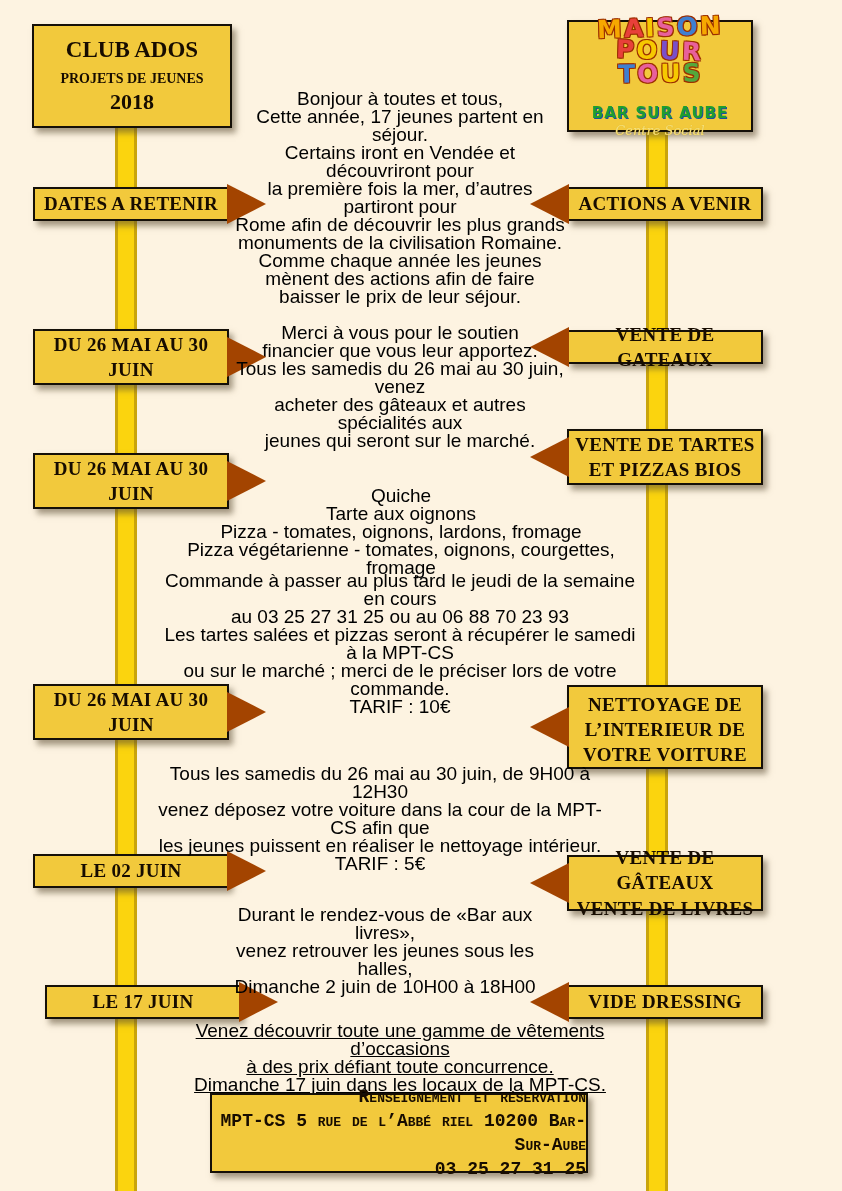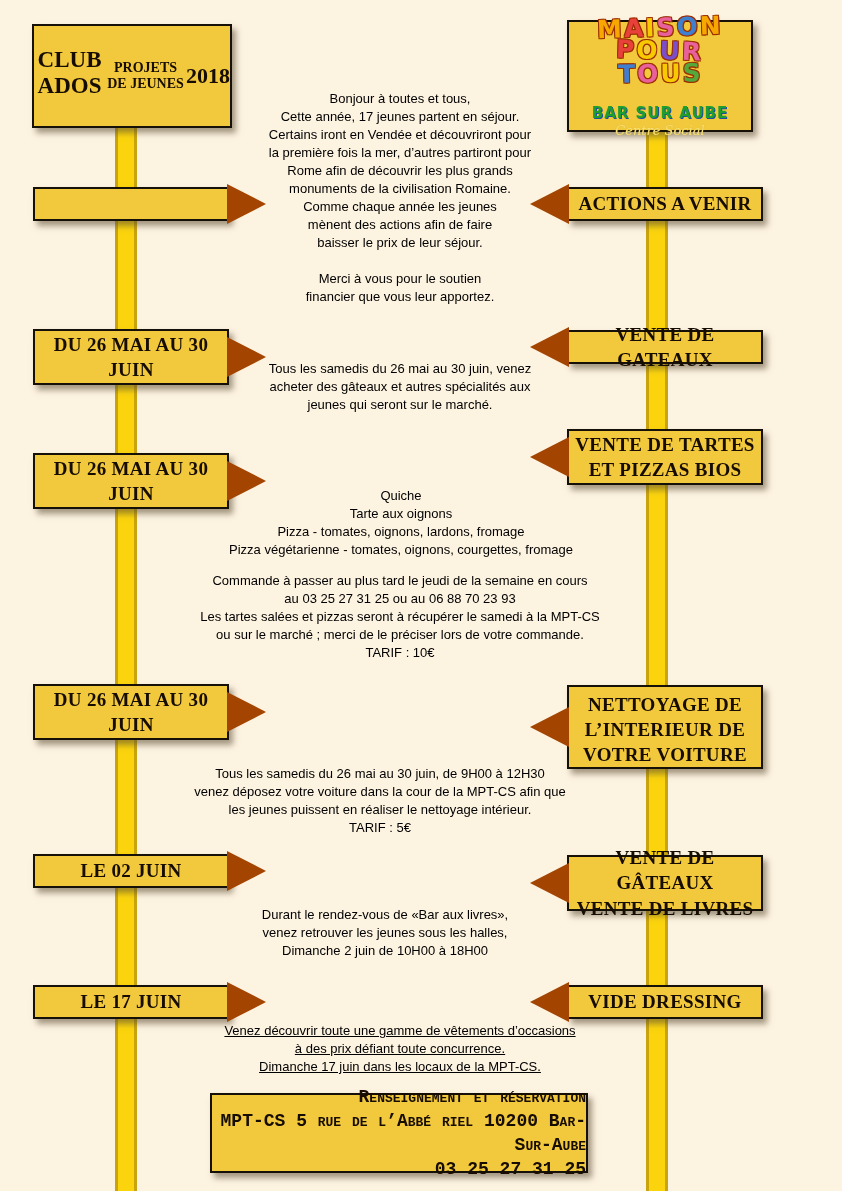--- a/index.html
+++ b/index.html
@@ -40,21 +40,21 @@
     white-space:pre-line;letter-spacing:.3px;
   }
   .lbox.leftcol{left:33px;width:196px;}
   .lbox.rightcol{left:567px;width:196px;}
   .arrow{position:absolute;width:0;height:0;top:50%;transform:translateY(-50%);}
   .arrow.r{right:-39px;border-top:20px solid transparent;border-bottom:20px solid transparent;border-left:39px solid var(--arrow-rust);}
   .arrow.l{left:-39px;border-top:20px solid transparent;border-bottom:20px solid transparent;border-right:39px solid var(--arrow-rust);}
   
   .title-box{
     left:32px;top:24px;width:200px;height:104px;
-    display:flex;flex-direction:row;align-items:center;justify-content:center;
+    display:flex;flex-direction:column;align-items:center;justify-content:center;
     font-family:"Liberation Serif",serif;font-weight:bold;color:var(--ink);
     text-align:center;gap:2px;
   }
   .title-l1{font-size:23px;margin-bottom:6px;}
   .title-l2{font-size:14px;}
   .title-l3{font-size:22px;}
   
   .logo-box{
     left:567px;top:20px;width:186px;height:112px;
     display:flex;flex-direction:column;align-items:center;justify-content:center;
@@ -73,21 +73,21 @@
     color:#1f9d2f;letter-spacing:1px;margin-top:20px;
     text-shadow:1px 1px 0 #1d4fa0;
   }
   .logo-tag{
     font-family:"DejaVu Serif",serif;font-style:italic;font-size:13px;
     color:#f6e07a;margin-top:3px;text-shadow:0 0 1px #d8b020;
   }
   
   .para{
     position:absolute;text-align:center;white-space:pre-line;
-    font-size:13px;line-height:18px;color:#000;z-index:2;
+    font-size:19px;line-height:18px;color:#000;z-index:2;
   }
   
   .footer-box{
     left:210px;top:1093px;width:378px;height:80px;
     display:flex;align-items:center;justify-content:center;
   }
   .footer-text{
     font-family:Liberation Mono, monospace;font-weight:bold;font-size:18px;
     font-variant:small-caps;text-align:right;white-space:pre-line;
     line-height:24px;color:var(--ink);
@@ -122,20 +122,21 @@
 Rome afin de découvrir les plus grands
 monuments de la civilisation Romaine.
 Comme chaque année les jeunes
 mènent des actions afin de faire
 baisser le prix de leur séjour.
 
 Merci à vous pour le soutien
 financier que vous leur apportez.</div>
 
   <div class="ybox lbox leftcol" style="top:187px;height:34px;">
+    <span>DATES A RETENIR</span>
     <span class="arrow r"></span>
   </div>
   <div class="ybox lbox leftcol" style="top:329px;height:56px;">
     <span>DU 26 MAI AU 30
 JUIN</span>
     <span class="arrow r"></span>
   </div>
   <div class="ybox lbox leftcol" style="top:453px;height:56px;">
     <span>DU 26 MAI AU 30
 JUIN</span>
@@ -143,21 +144,21 @@
   </div>
   <div class="ybox lbox leftcol" style="top:684px;height:56px;">
     <span>DU 26 MAI AU 30
 JUIN</span>
     <span class="arrow r"></span>
   </div>
   <div class="ybox lbox leftcol" style="top:854px;height:34px;">
     <span>LE 02 JUIN</span>
     <span class="arrow r"></span>
   </div>
-  <div class="ybox lbox leftcol" style="top:985px;height:34px;">
+  <div class="ybox lbox leftcol" style="top:985px;height:34px;margin-left:12px;">
     <span>LE 17 JUIN</span>
     <span class="arrow r"></span>
   </div>
 
   <div class="ybox lbox rightcol" style="top:330px;height:34px;">
     <span>VENTE DE GATEAUX</span>
     <span class="arrow l"></span>
   </div>
   <div class="ybox lbox rightcol" style="top:187px;height:34px;">
     <span>ACTIONS A VENIR</span>

